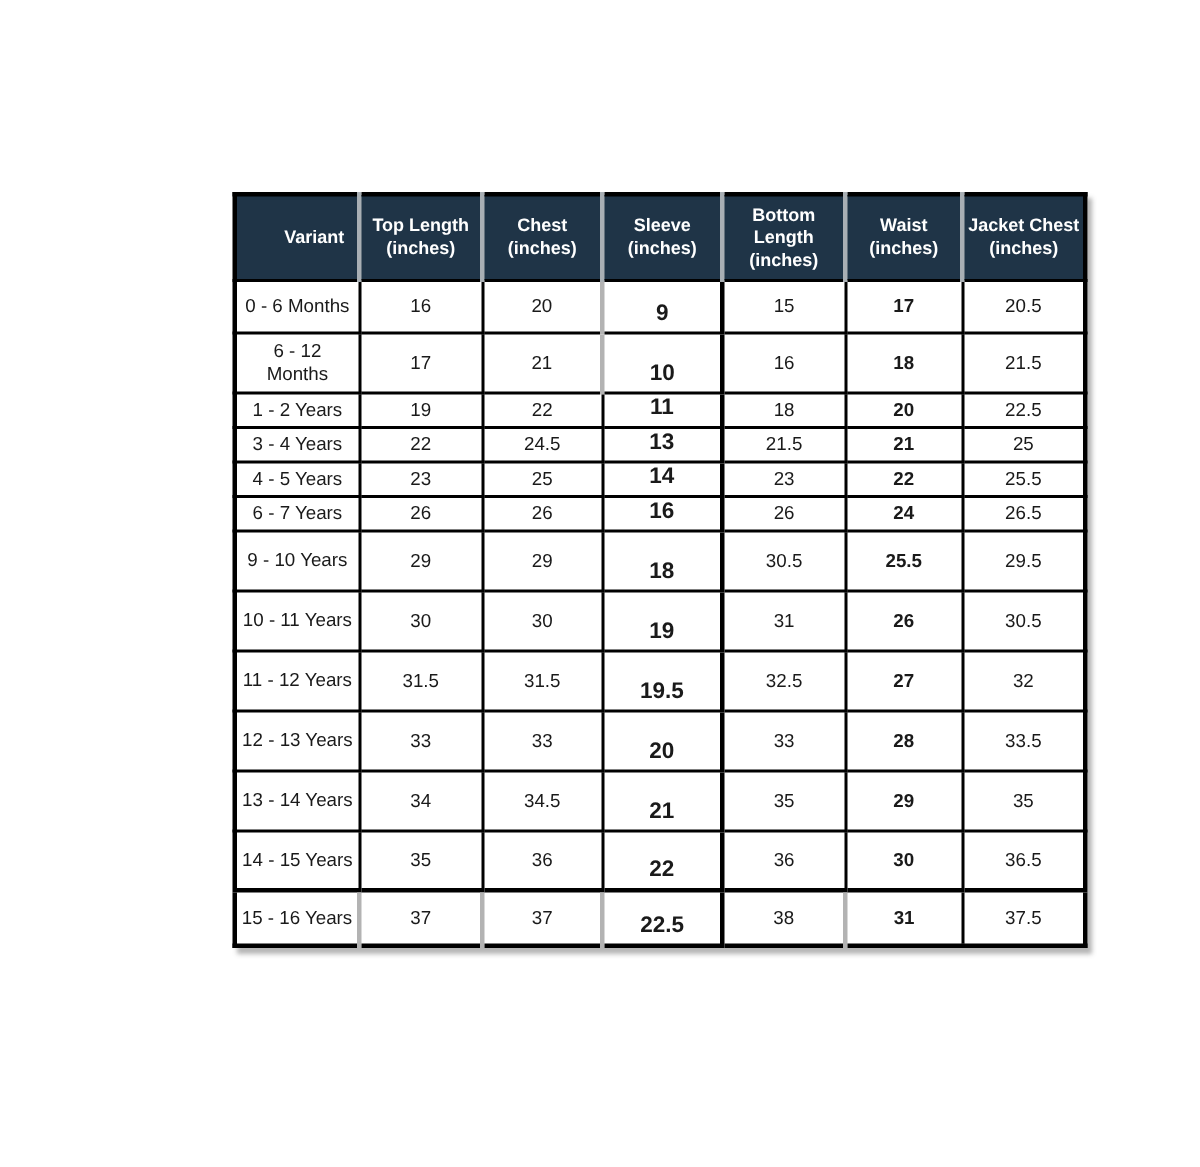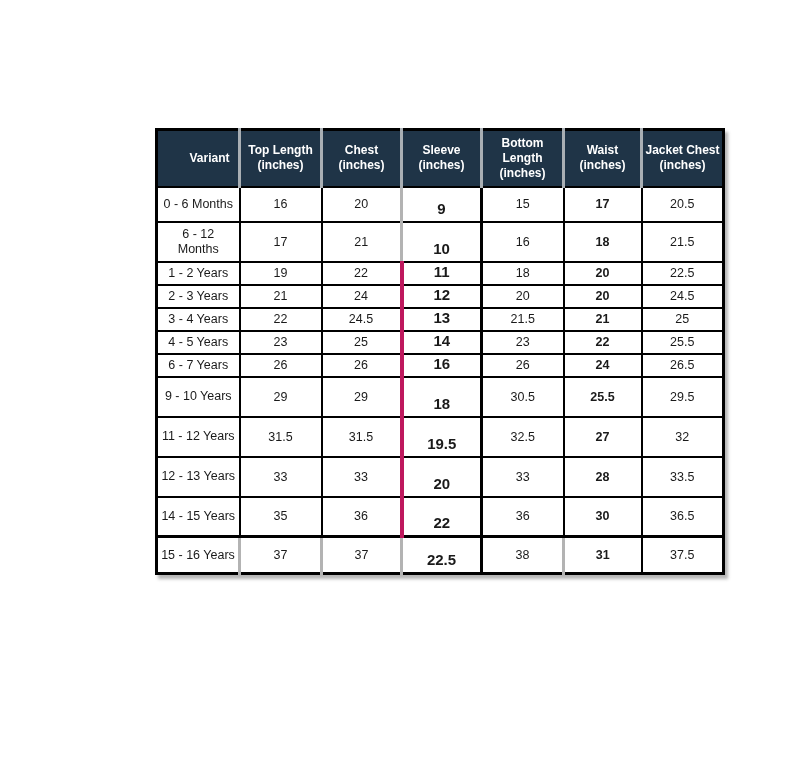--- a/index.html
+++ b/index.html
@@ -54,21 +54,21 @@
     padding: 0 2px;
     background: #ffffff;
   }
   td.variant { white-space: pre-line; line-height: 1.15; }
   
   tbody td:nth-child(4) {
     font-weight: 700;
     font-size: 15px;
     vertical-align: bottom;
     padding-bottom: 4px;
-    border-left: 4px solid #be185d;
+    border-left: 2px solid #be185d;
     border-right: 3px solid #000000;
   }
   
   tbody tr:nth-child(-n+2) td:nth-child(4) { border-left: 3px solid #B3B3B3; }
   
   tbody td:nth-child(6) { font-weight: 700; }
   
   tbody tr:last-child td { border-top: 3px solid #000000; }
   tbody tr:last-child td:nth-child(2),
   tbody tr:last-child td:nth-child(3),
@@ -129,29 +129,20 @@
         <tr class="short">
           <td class="variant">1 - 2 Years</td>
           <td>19</td>
           <td>22</td>
           <td>11</td>
           <td>18</td>
           <td>20</td>
           <td>22.5</td>
         </tr>
         <tr class="short">
-          <td class="variant">2 - 3 Years</td>
-          <td>21</td>
-          <td>24</td>
-          <td>12</td>
-          <td>20</td>
-          <td>20</td>
-          <td>24.5</td>
-        </tr>
-        <tr class="short">
           <td class="variant">3 - 4 Years</td>
           <td>22</td>
           <td>24.5</td>
           <td>13</td>
           <td>21.5</td>
           <td>21</td>
           <td>25</td>
         </tr>
         <tr class="short">
           <td class="variant">4 - 5 Years</td>
@@ -174,38 +165,56 @@
         <tr>
           <td class="variant">9 - 10 Years</td>
           <td>29</td>
           <td>29</td>
           <td>18</td>
           <td>30.5</td>
           <td>25.5</td>
           <td>29.5</td>
         </tr>
         <tr>
+          <td class="variant">10 - 11 Years</td>
+          <td>30</td>
+          <td>30</td>
+          <td>19</td>
+          <td>31</td>
+          <td>26</td>
+          <td>30.5</td>
+        </tr>
+        <tr>
           <td class="variant">11 - 12 Years</td>
           <td>31.5</td>
           <td>31.5</td>
           <td>19.5</td>
           <td>32.5</td>
           <td>27</td>
           <td>32</td>
         </tr>
         <tr>
           <td class="variant">12 - 13 Years</td>
           <td>33</td>
           <td>33</td>
           <td>20</td>
           <td>33</td>
           <td>28</td>
           <td>33.5</td>
         </tr>
         <tr>
+          <td class="variant">13 - 14 Years</td>
+          <td>34</td>
+          <td>34.5</td>
+          <td>21</td>
+          <td>35</td>
+          <td>29</td>
+          <td>35</td>
+        </tr>
+        <tr>
           <td class="variant">14 - 15 Years</td>
           <td>35</td>
           <td>36</td>
           <td>22</td>
           <td>36</td>
           <td>30</td>
           <td>36.5</td>
         </tr>
         <tr>
           <td class="variant">15 - 16 Years</td>

